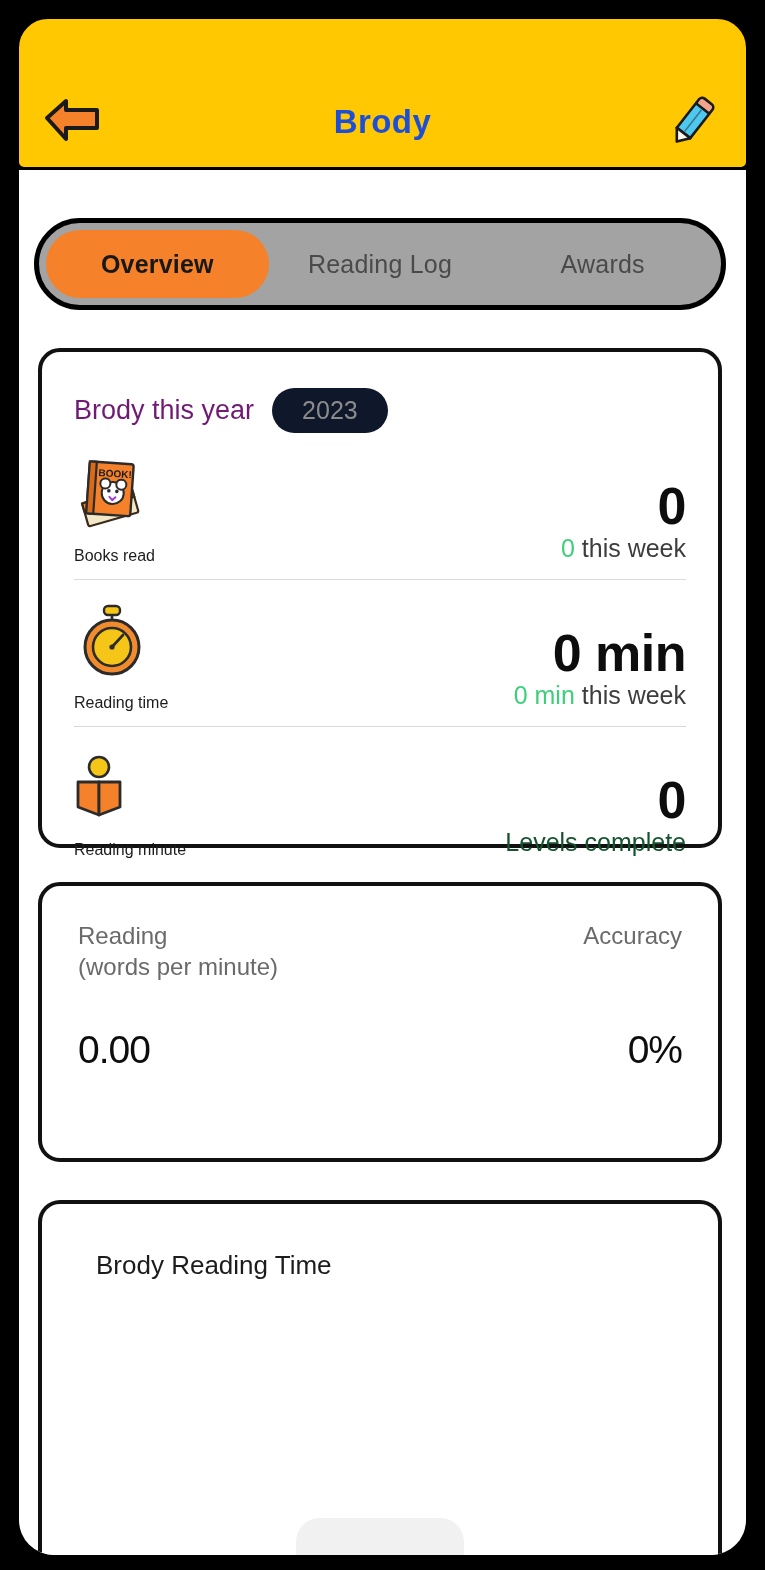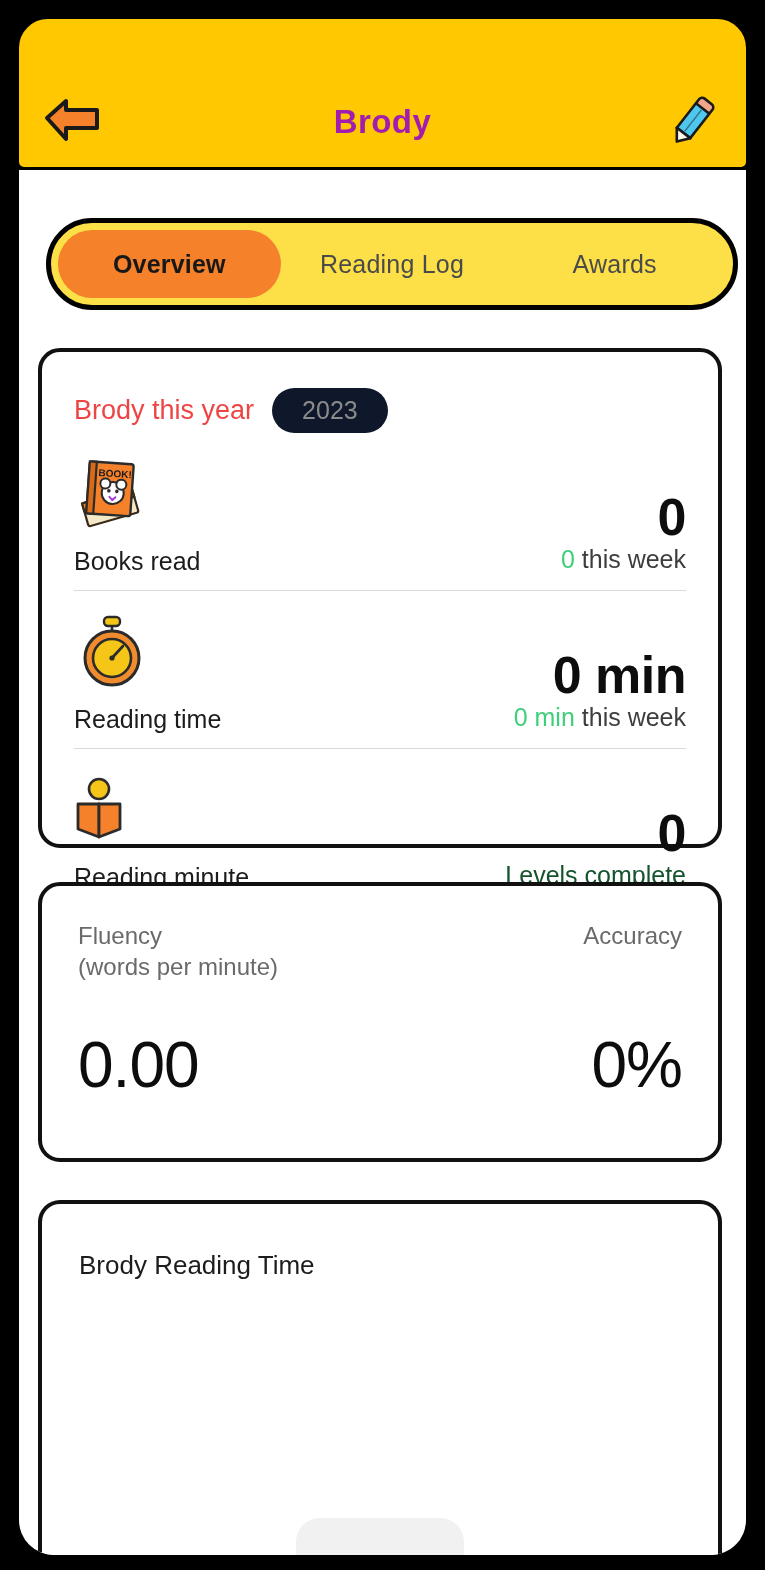--- a/index.html
+++ b/index.html
@@ -26,21 +26,21 @@
     display: flex;
     align-items: flex-end;
     padding: 0 26px 26px 26px;
   }
   .header-title {
     position: absolute;
     left: 0; right: 0; bottom: 26px;
     text-align: center;
     font-size: 33px;
     font-weight: 700;
-    color: #a21caf;
+    color: #1d4ed8;
     letter-spacing: .4px;
     pointer-events: none;
   }
   .back-btn {
     position: absolute;
     left: 22px; bottom: 20px;
     width: 64px; height: 54px;
     display: flex; align-items: center; justify-content: center;
   }
   .edit-btn {
@@ -57,23 +57,23 @@
     background: #fff;
     border-left: 5px solid #000;
     border-right: 5px solid #000;
     border-bottom: 5px solid #000;
     border-radius: 0 0 40px 40px;
     overflow: hidden;
   }
   
   .tabs {
     position: absolute;
-    left: 27px; top: 48px;
+    left: 15px; top: 48px;
     width: 692px; height: 92px;
-    background: #fde047;
+    background: #a3a3a3;
     border: 5px solid #000;
     border-radius: 46px;
     display: flex;
     align-items: center;
     padding: 7px;
   }
   .tab {
     flex: 1;
     height: 100%;
     display: flex;
@@ -103,41 +103,41 @@
   #chart-card { top: 1030px; height: 360px; border-bottom: none;
                 border-radius: 22px 22px 0 0; }
   .card-head {
     display: flex;
     align-items: center;
     gap: 18px;
     padding: 36px 32px 0 32px;
   }
   .card-head-label {
     font-size: 27px;
-    color: #ef4444;
+    color: #701a75;
   }
   .year-chip {
     background: #0f172a;
     color: #8b8b8b;
     font-size: 25px;
     padding: 10px 30px;
     border-radius: 30px;
     line-height: 1;
   }
   
   .stat-row {
     display: flex;
     align-items: flex-end;
     justify-content: space-between;
     padding: 22px 32px 14px 32px;
     min-height: 142px;
   }
   .stat-left { display: flex; flex-direction: column; gap: 16px; }
   .stat-icon { width: 76px; height: 76px; display: block; }
-  .stat-label { font-size: 25px; color: #1c1c1c; }
+  .stat-label { font-size: 16px; color: #1c1c1c; }
   .stat-right { text-align: right; padding-bottom: 2px; }
   .stat-value {
     font-size: 52px;
     font-weight: 700;
     color: #0d0d0d;
     line-height: 1.05;
     letter-spacing: -.5px;
   }
   .stat-sub { font-size: 25px; color: #3d3d3d; }
   .stat-sub .hl { color: #3ECF7A; }
@@ -150,25 +150,25 @@
   
   .score-head {
     display: flex; justify-content: space-between;
     padding: 34px 36px 0 36px;
   }
   .score-label { font-size: 24px; color: #6a6a6a; line-height: 1.3; }
   .score-values {
     display: flex; justify-content: space-between;
     padding: 46px 36px 0 36px;
   }
-  .score-value { font-size: 64px; color: #0d0d0d; letter-spacing: -1px; }
+  .score-value { font-size: 39px; color: #0d0d0d; letter-spacing: -1px; }
   
   .chart-title {
     font-size: 26px; color: #1c1c1c;
-    padding: 46px 36px 0 37px;
+    padding: 46px 36px 0 54px;
   }
   .chart-chip {
     position: absolute;
     left: 50%; transform: translateX(-50%);
     bottom: -44px;
     width: 168px; height: 86px;
     background: #F1F1F1;
     border-radius: 24px;
   }
 </style>
@@ -275,21 +275,21 @@
         <div class="stat-right">
           <div class="stat-value">0</div>
           <div class="stat-sub muted">Levels complete</div>
         </div>
       </div>
     </div>
 
     <div class="card" id="score-card">
       <div class="score-head">
         <div class="score-label">
-          <div>Fluency</div>
+          <div>Reading</div>
           <div>(words per minute)</div>
         </div>
         <div class="score-label">Accuracy</div>
       </div>
       <div class="score-values">
         <div class="score-value">0.00</div>
         <div class="score-value">0%</div>
       </div>
     </div>
 

